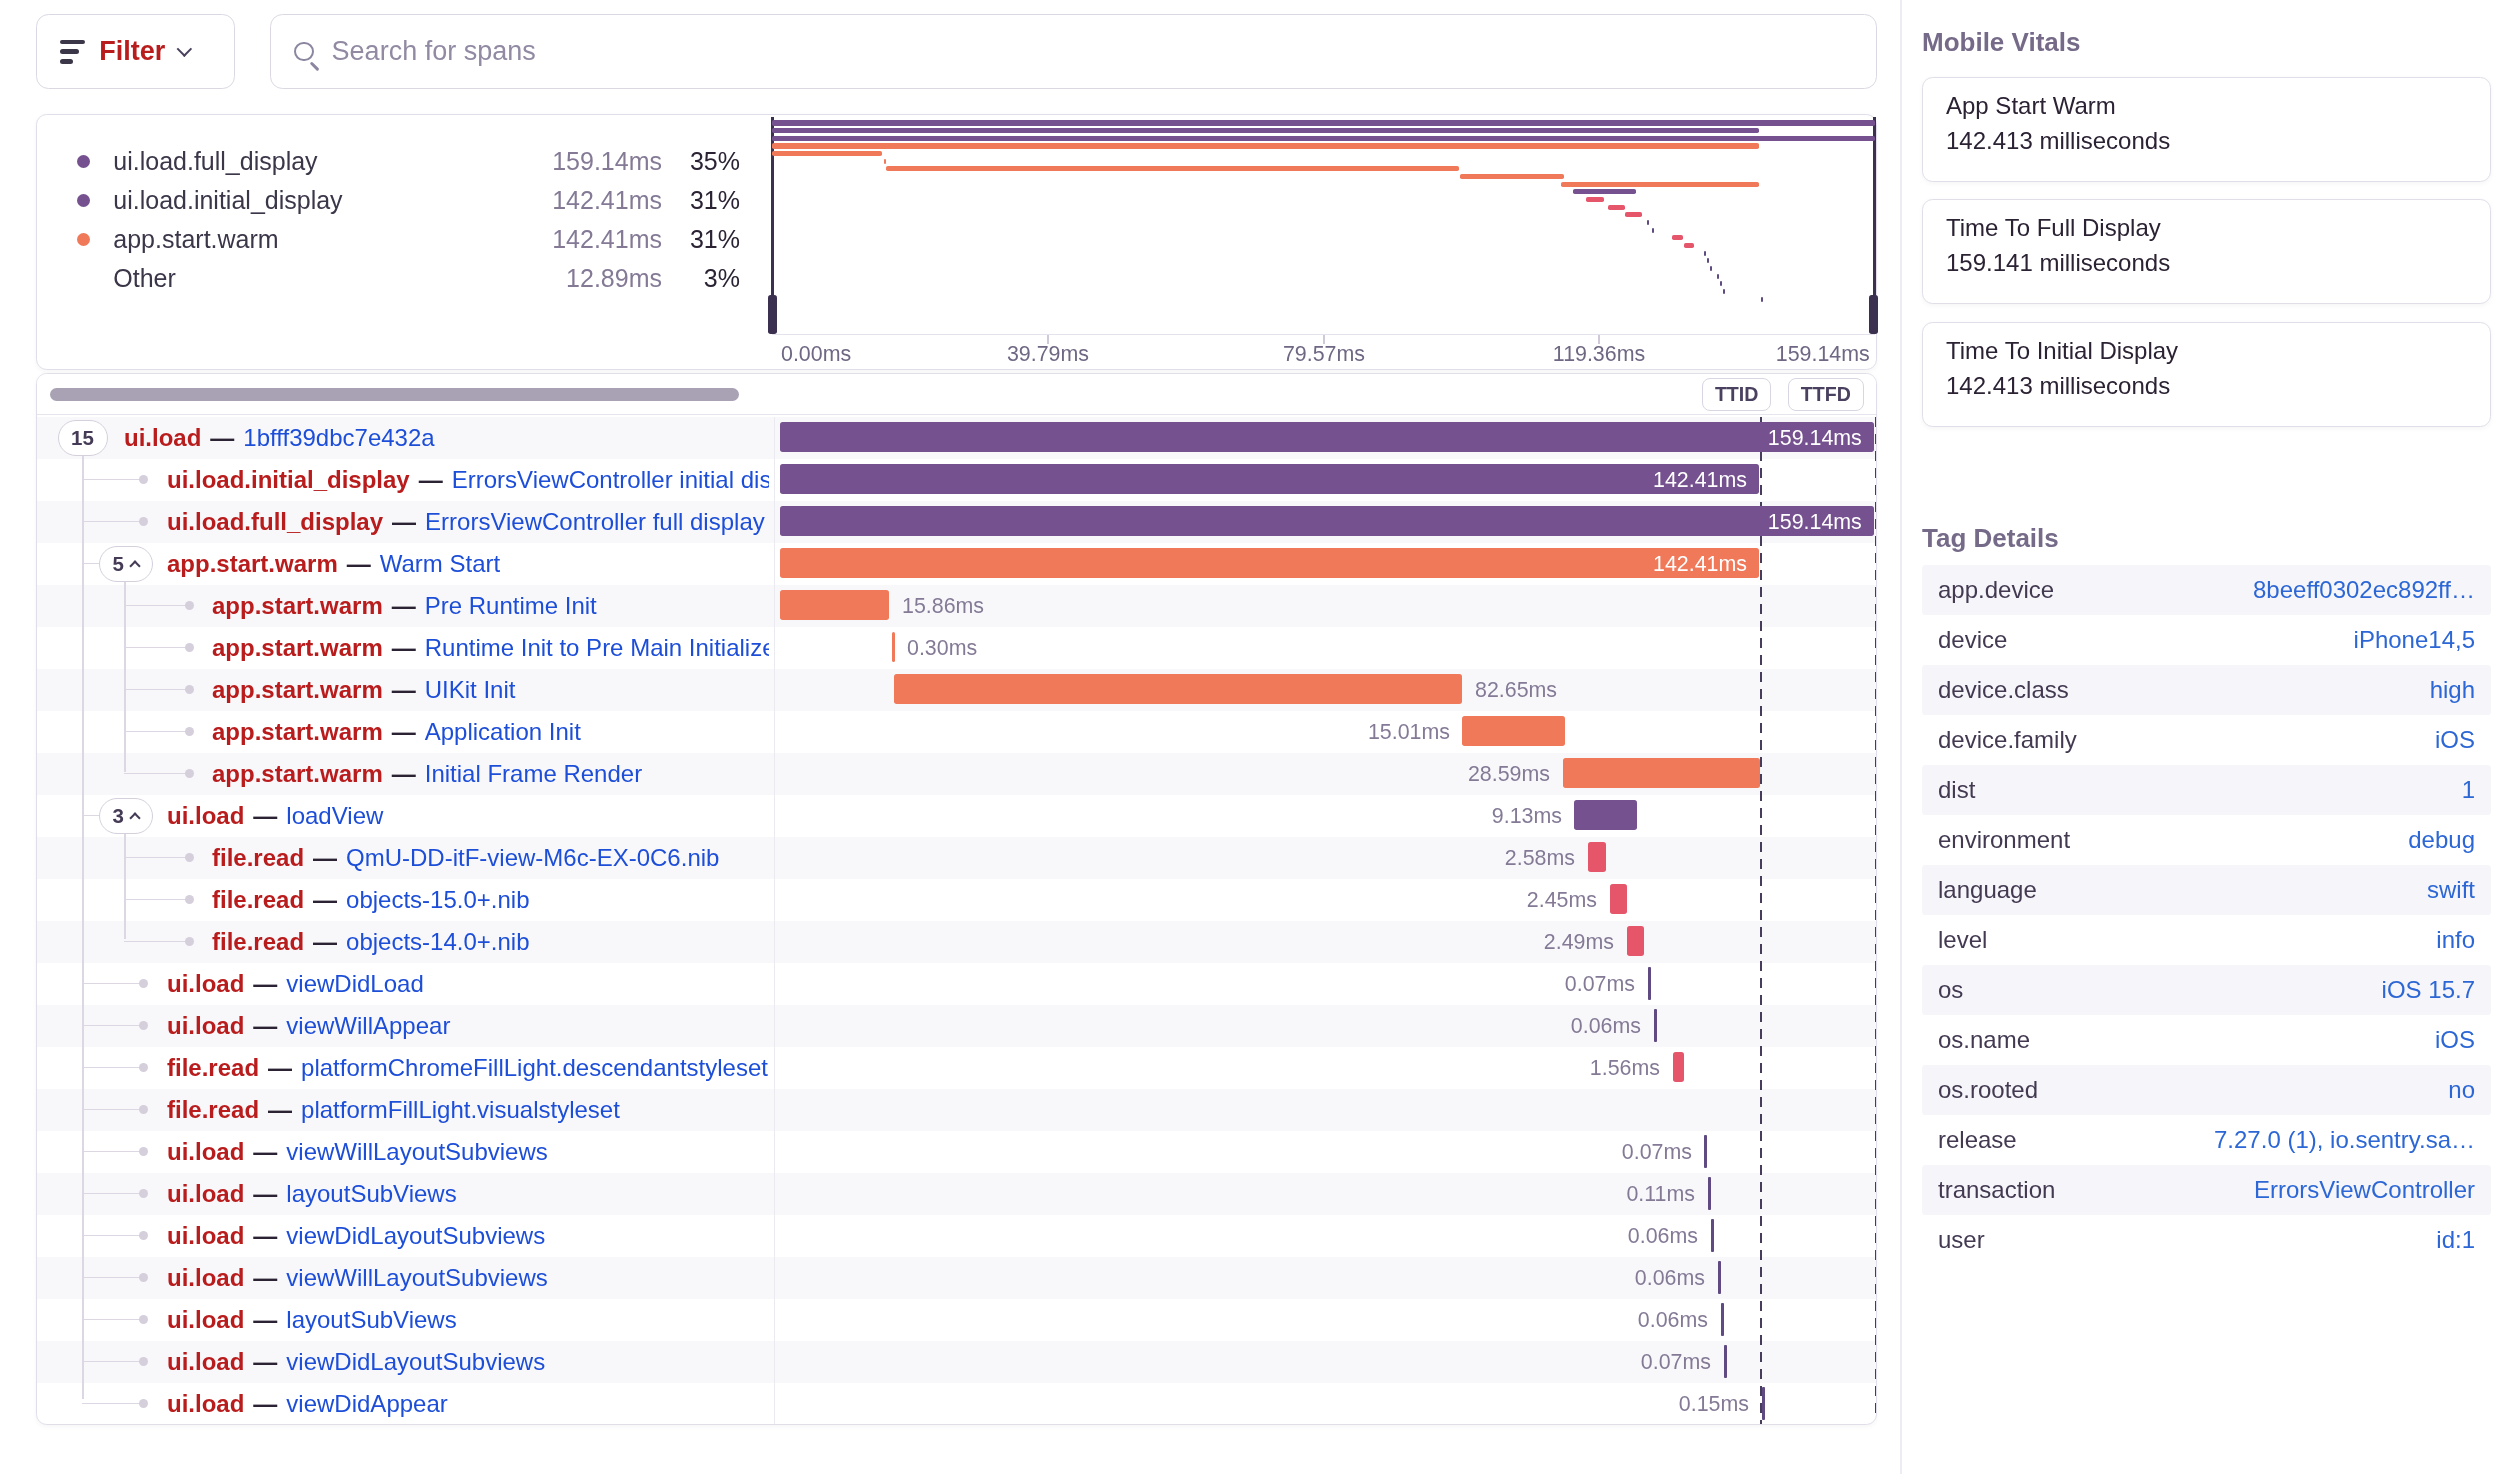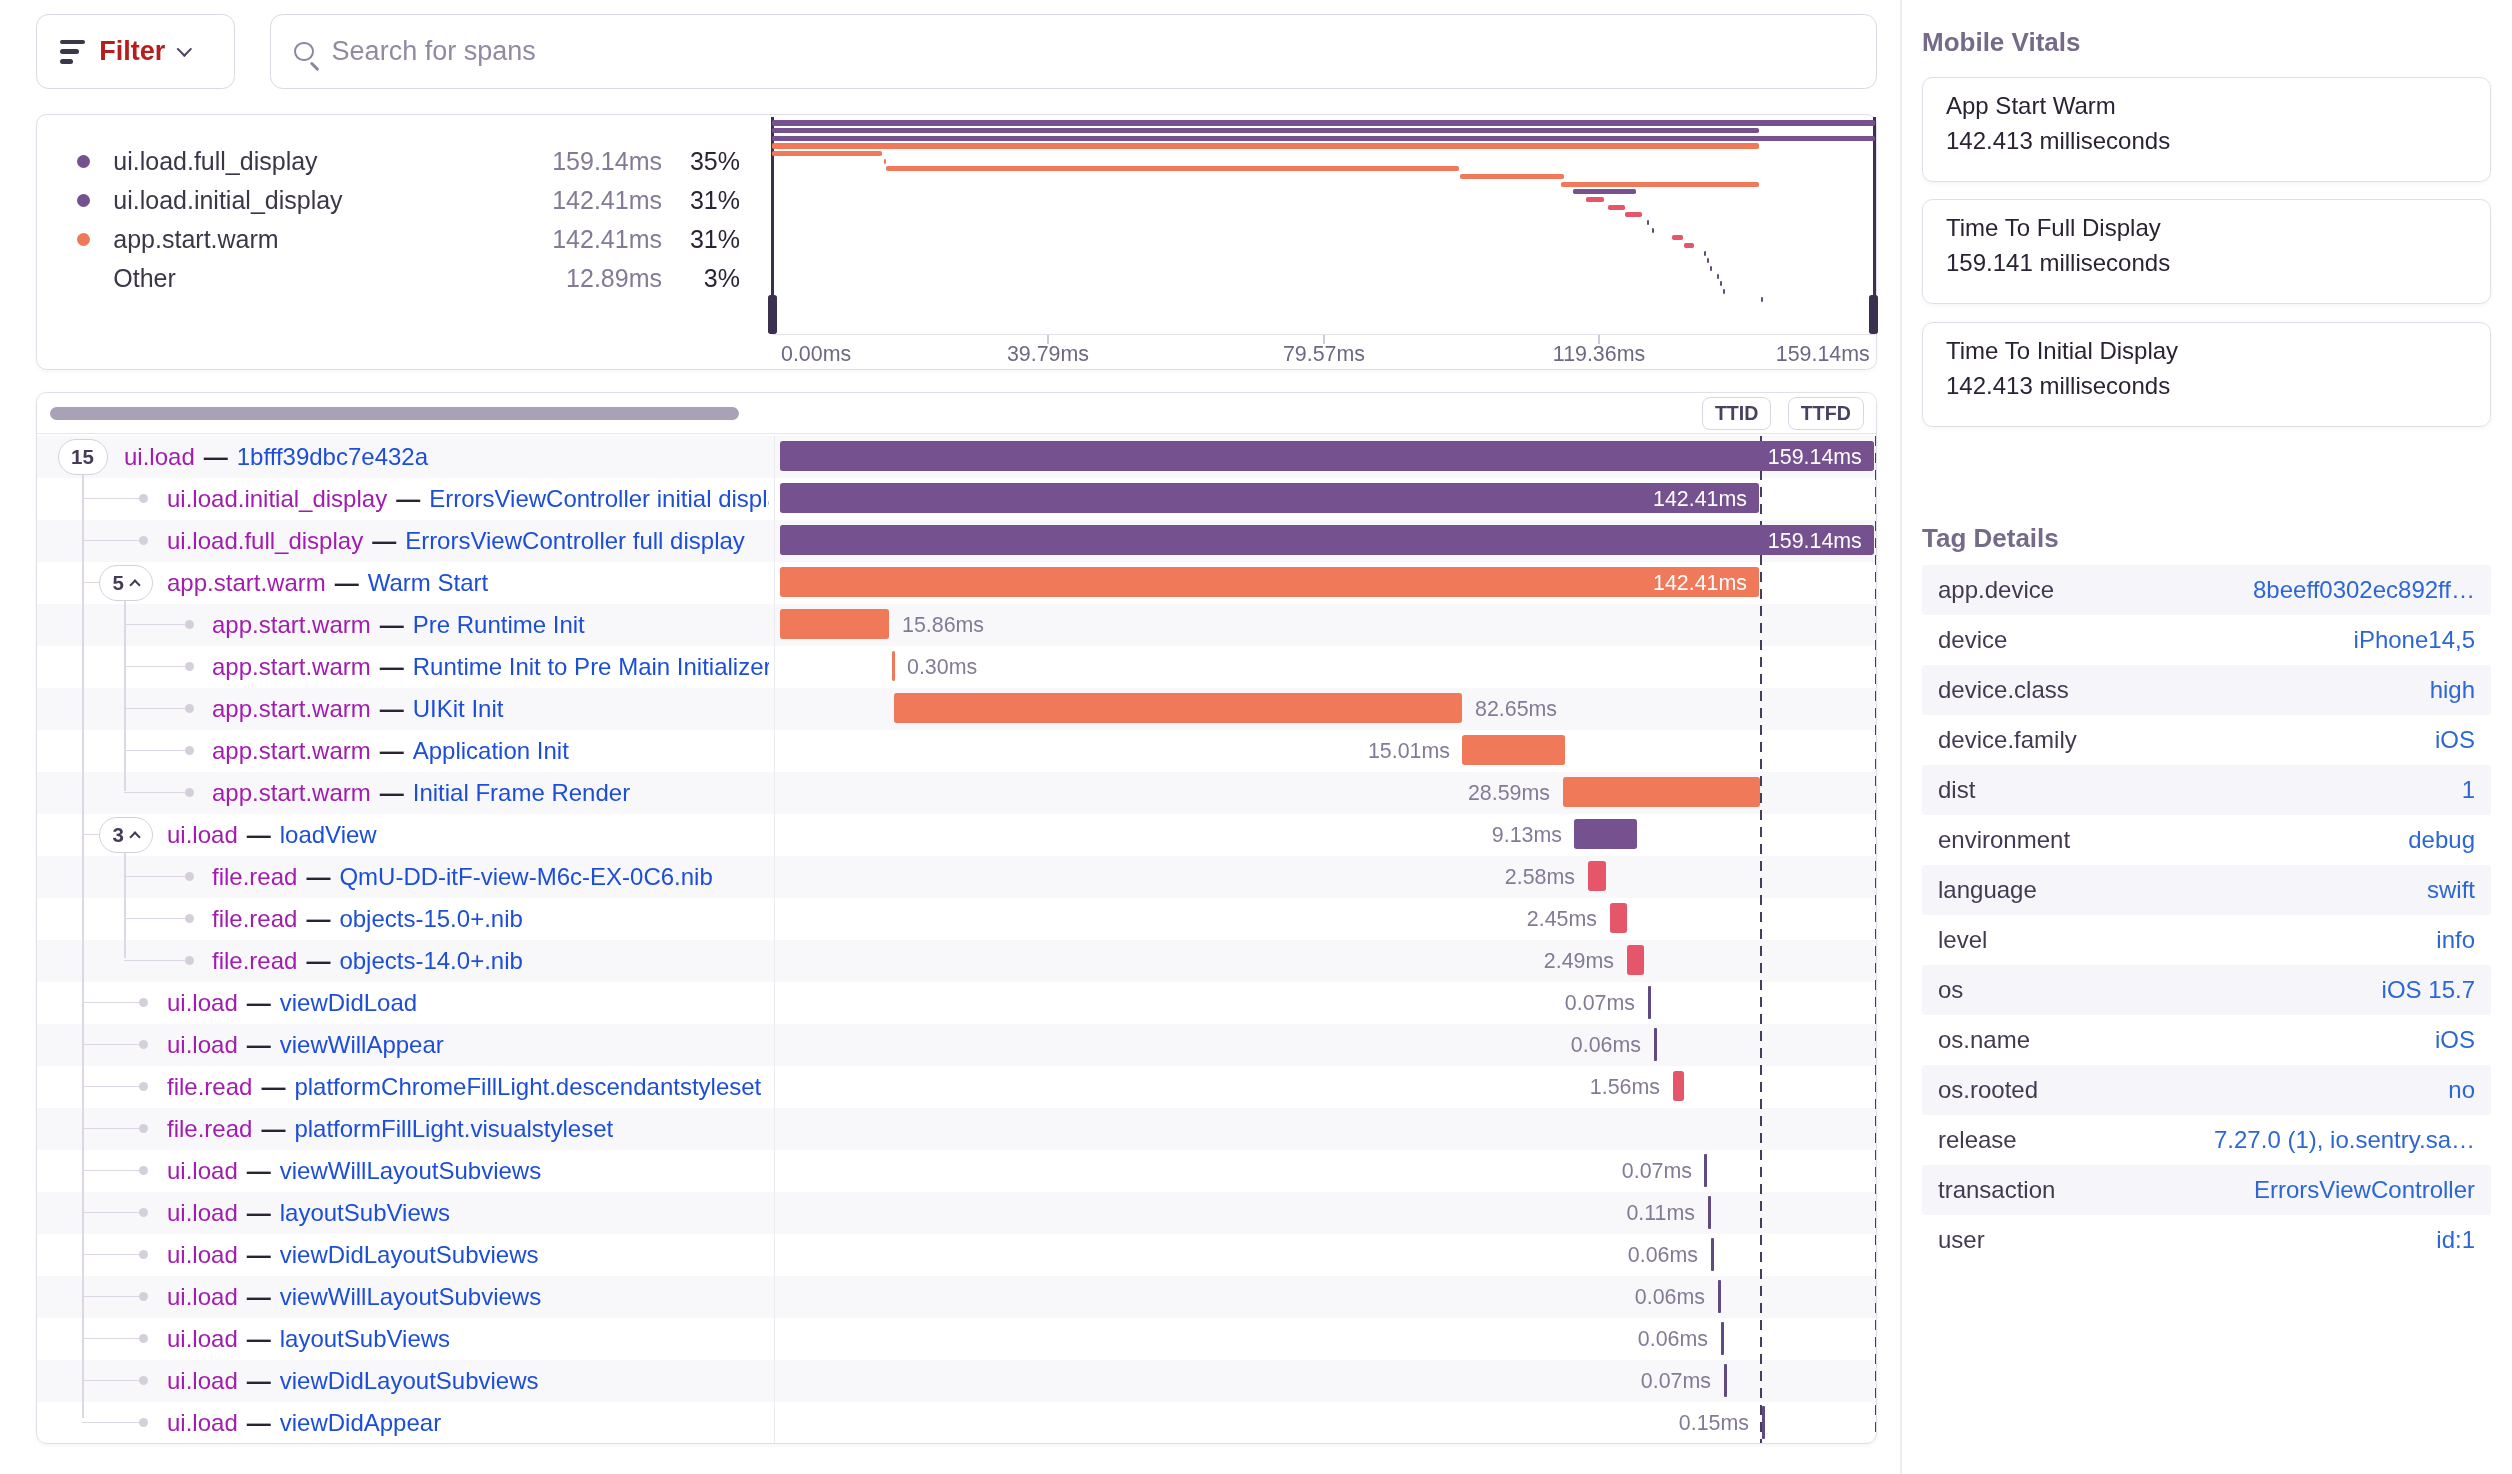--- a/index.html
+++ b/index.html
@@ -22,21 +22,21 @@
   .search-box { left:270px; top:14.2px; width:1607px; height:75px; border:1.8px solid #dcd8e3;
     border-radius:12.5px; background:#fff; display:flex; align-items:center; padding:8px 23px; gap:18px; }
   .mag { width:19.6px; height:19.6px; border:2.7px solid #8d86a0; border-radius:50%; position:relative; flex:none; }
   .mag::after { content:""; position:absolute; width:2.7px; height:10.7px; background:#8d86a0;
     left:17px; top:17px; transform:rotate(-45deg); border-radius:1.8px; }
   .search-ph { font-size:27px; color:#928aa3; }
 
   
   .card { border:1.8px solid #e2dee9; border-radius:10.7px; background:#fff; box-shadow:0 1.8px 5.3px rgba(40,30,60,.04); }
   #topcard { left:36px; top:114px; width:1841px; height:256px; }
-  #maincard { left:36px; top:373px; width:1841px; height:1052px; overflow:hidden;margin-top:19px; }
+  #maincard { left:36px; top:373px; width:1841px; height:1052px; overflow:hidden; }
 
   
   #legend { left:40px; top:27px; width:663px; }
   .legend-row { height:39px; display:flex; align-items:center; }
   .legend-dot { width:13.3px; height:13.3px; border-radius:50%; flex:none; }
   .legend-label { margin-left:23px; font-size:25px; color:#3c3649; }
   .legend-time { margin-left:auto; font-size:25px; color:#847a96; }
   .legend-pct { width:78px; text-align:right; font-size:25px; color:#2b2233; }
 
   
@@ -56,21 +56,21 @@
   #ttid-btn { right:105px; } #ttfd-btn { right:12.5px; }
 
   
   #rows { left:0; top:43px; width:1841px; height:1010px; }
   .row { display:flex; height:42px; position:relative; }
   .row:nth-child(odd) { background:#f8f8fb; }
   .tree-cell { width:738px; flex:none; position:relative; border-right:1.8px solid #eceaf1; overflow:hidden; }
   .wf-cell { position:relative; width:1101px; flex:none; }
   .span-label { position:absolute; top:0; left:0; right:5.3px; height:42px; display:flex; align-items:center;
     font-size:24px; white-space:nowrap; overflow:hidden; }
-  .span-op { font-weight:400; color:#a21caf;text-align:center; }
+  .span-op { font-weight:700; color:#b91c1c;text-align:center; }
   .span-sep { margin:0 9px; color:#2b2233; font-weight:700; }
   .span-desc { color:#1d4ed8; }
   .conn-h { position:absolute; height:1.8px; background:#dcd7e2; }
   .conn-dot { position:absolute; width:9px; height:9px; border-radius:50%; background:#d5cfdc; }
   .vline { position:absolute; width:1.8px; background:#dcd7e2; z-index:1; }
   .badge { position:absolute; left:62px; height:36px; min-width:50px; border:1.8px solid #d5d0dc; border-radius:19.6px;
     background:#fff; display:flex; align-items:center; justify-content:center; gap:7.1px; padding:0 12.5px;
     font-size:20.5px; font-weight:700; color:#453b56; z-index:2; cursor:pointer; }
   .badge .chev { border-color:#453b56; }
   .wf-bar { position:absolute; top:5.3px; height:30px; border-radius:2.7px; z-index:2; cursor:pointer; }

